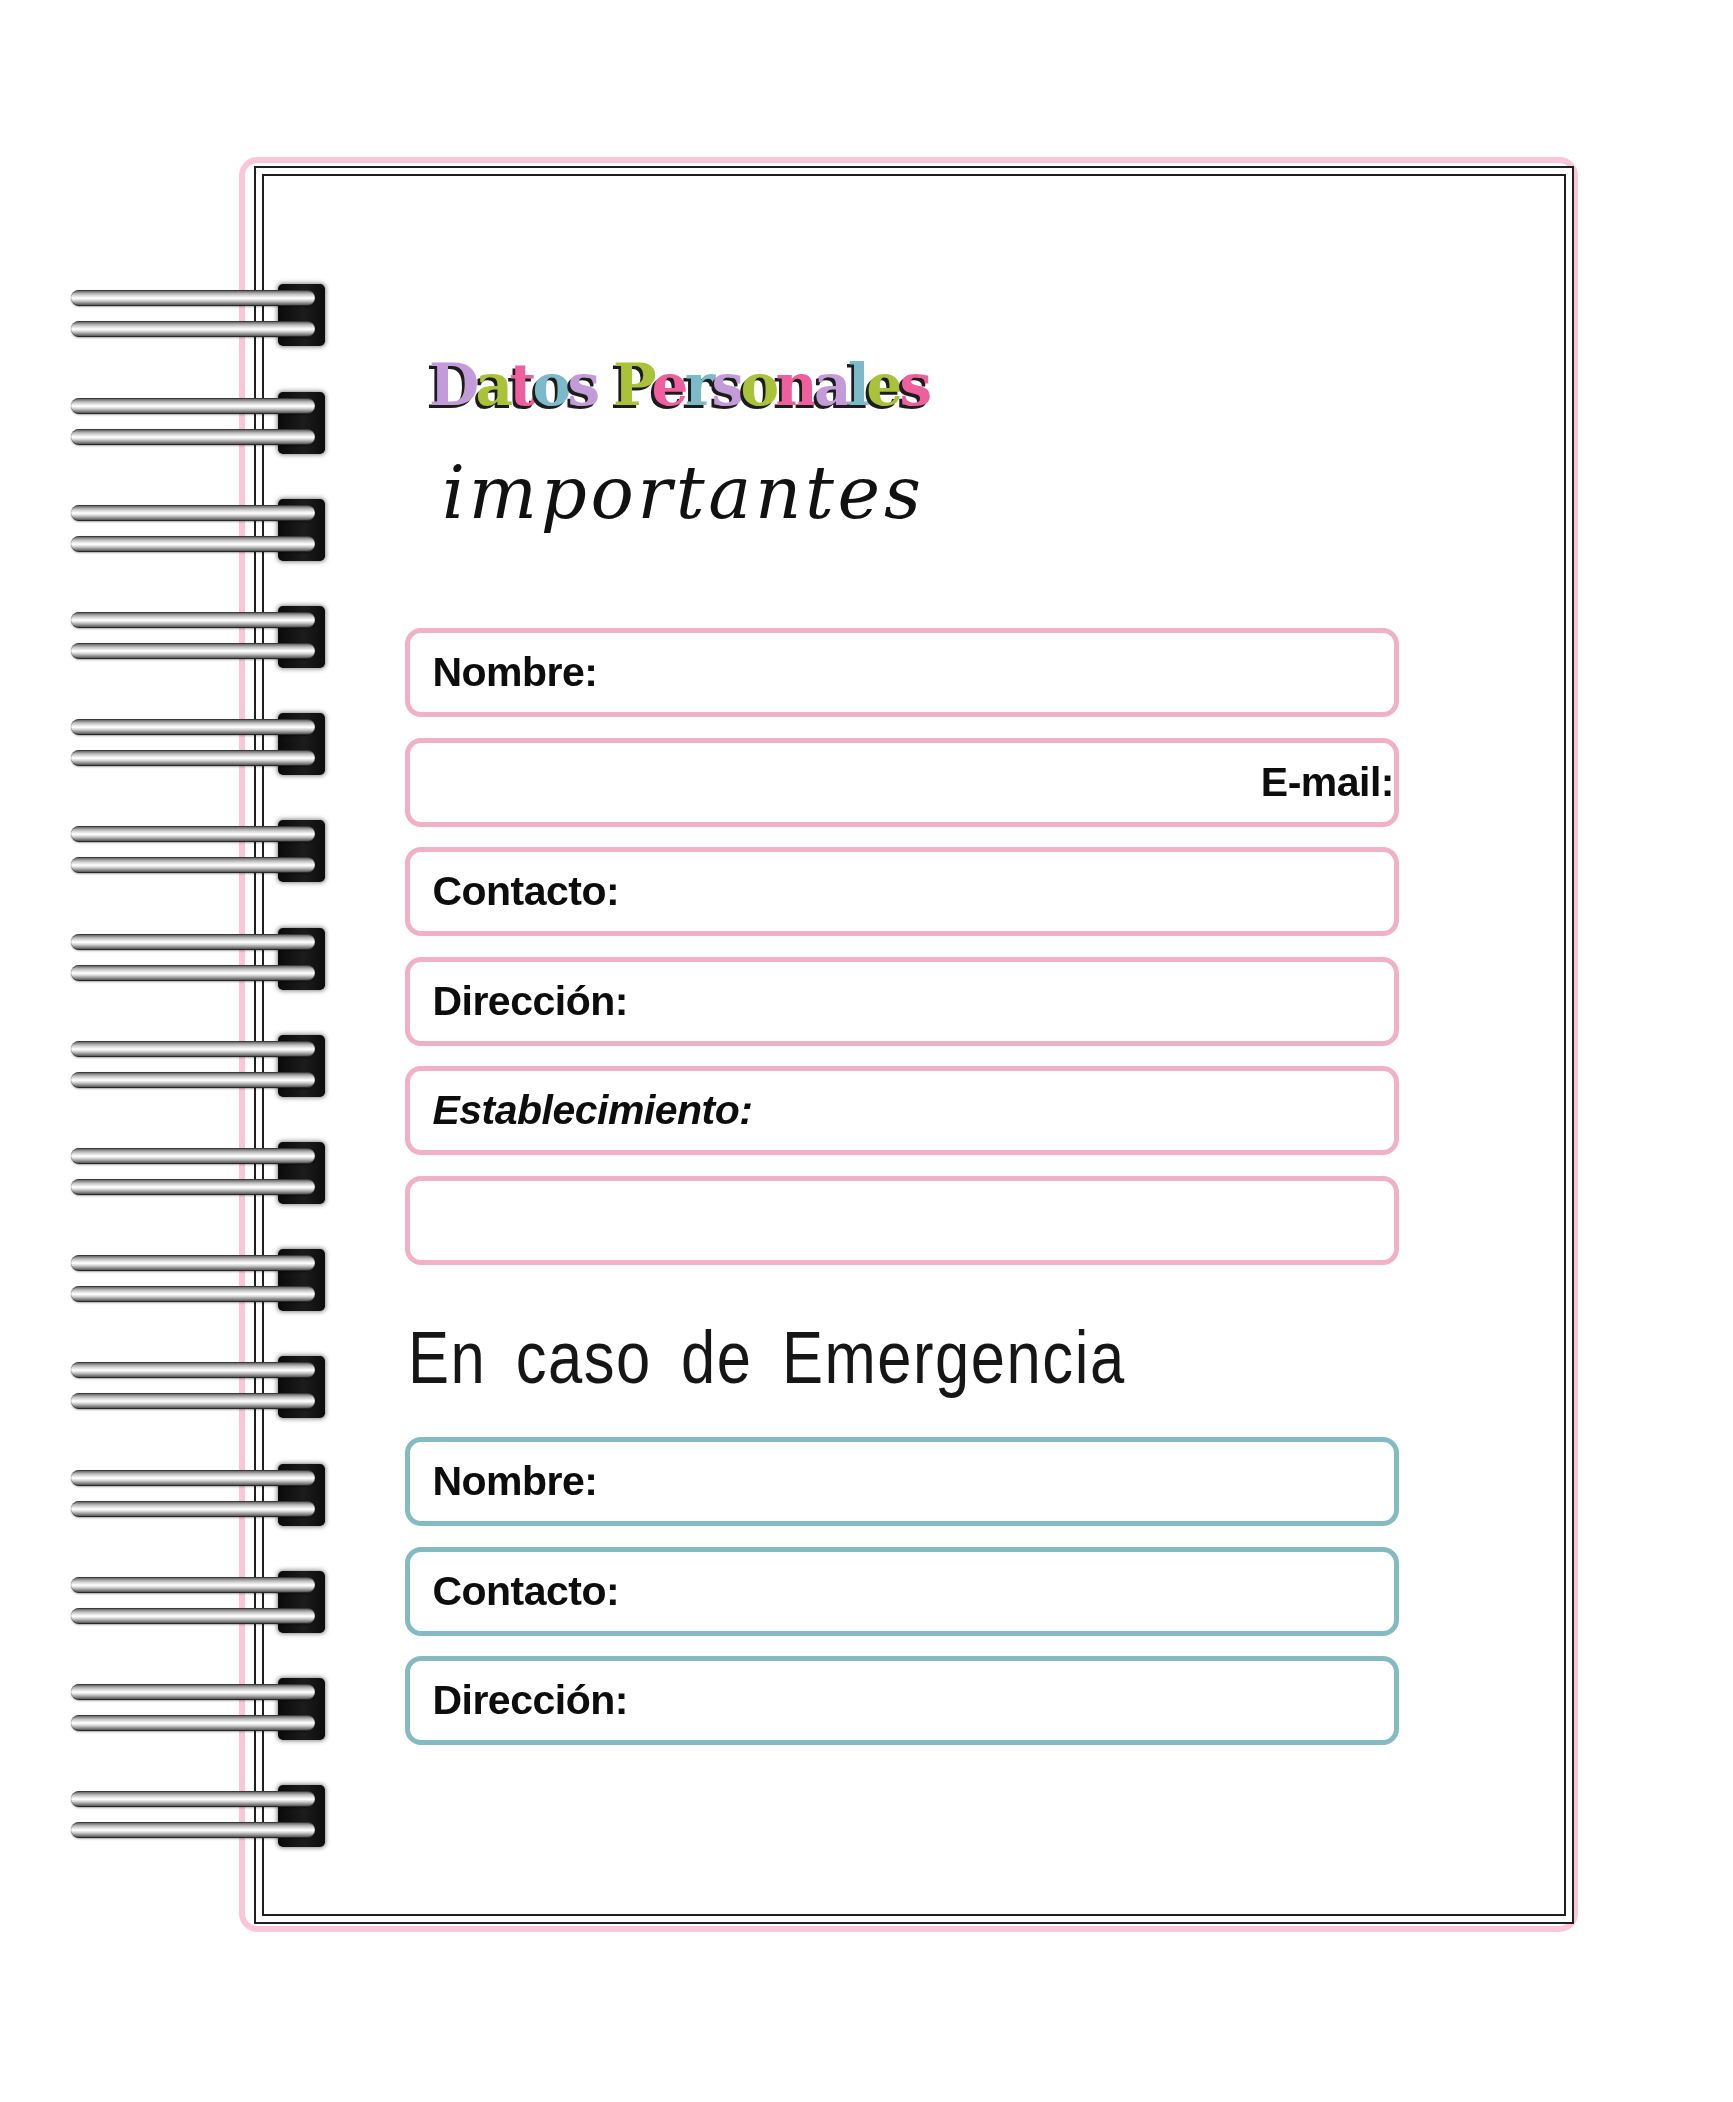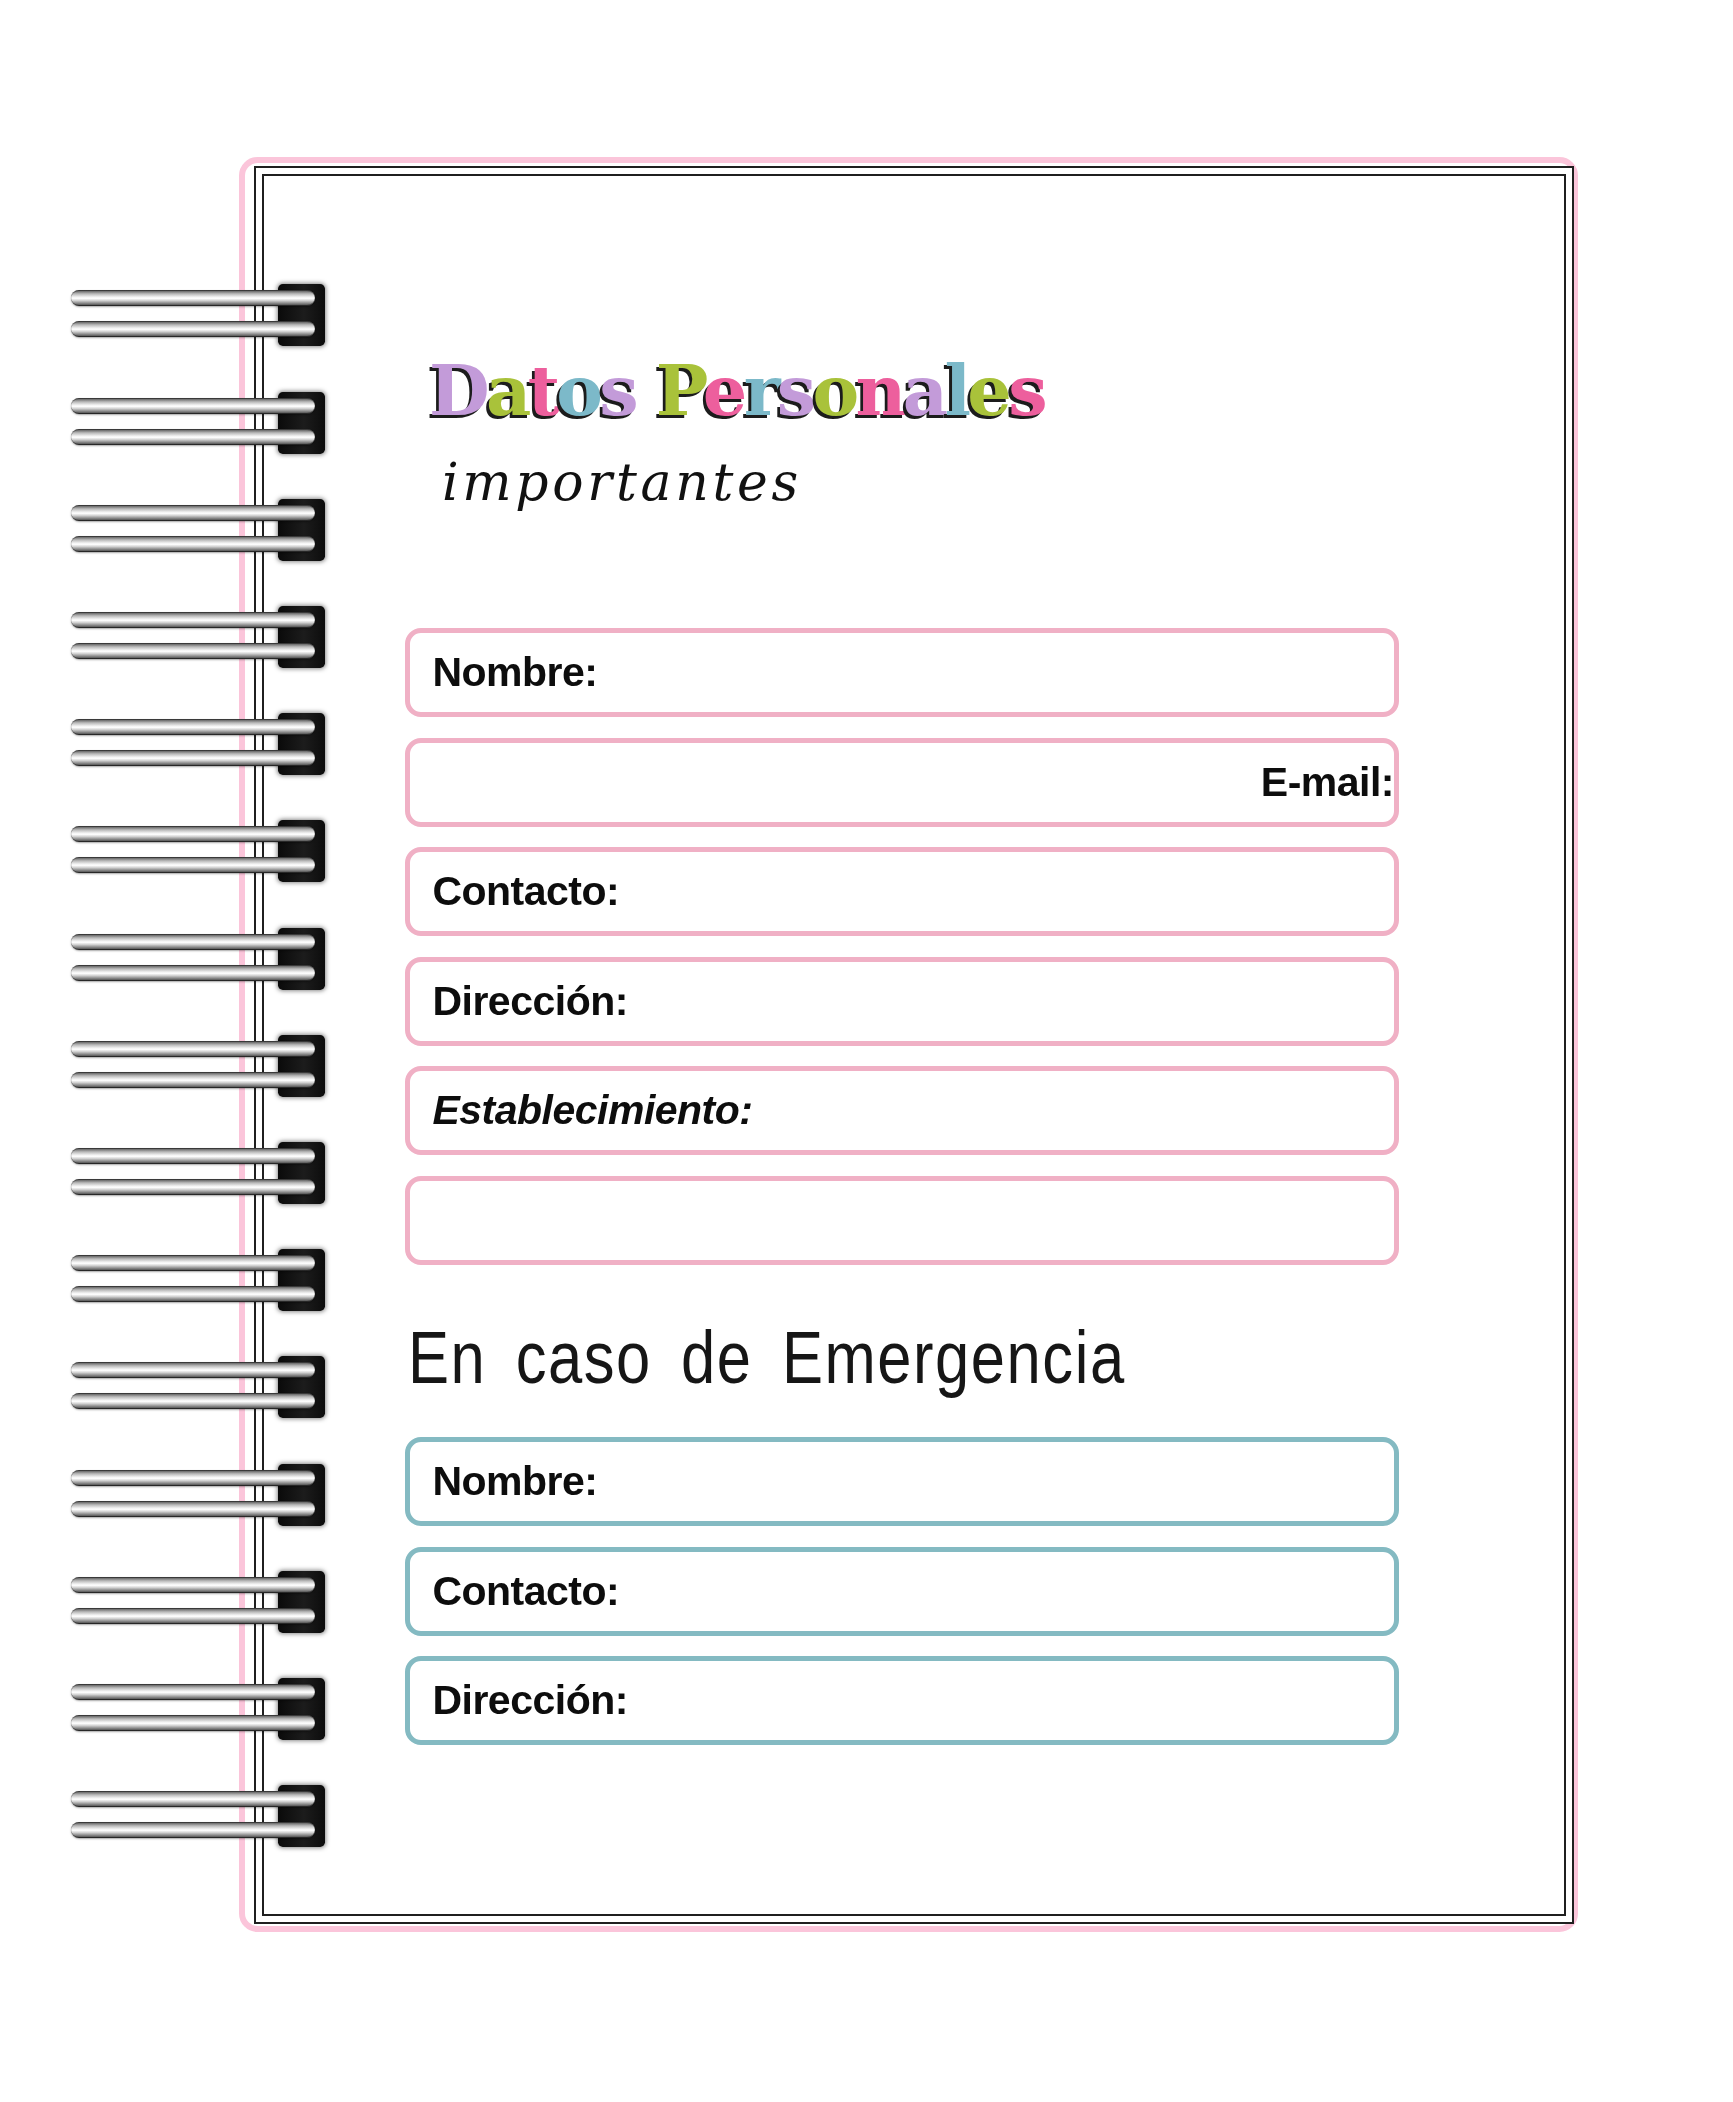--- a/index.html
+++ b/index.html
@@ -56,32 +56,32 @@
   .wire.w2{top:37px;}
 
   
   .content{position:absolute;left:0;top:0;width:100%;height:100%;z-index:4;}
 
   .page-title{
     position:absolute;left:429px;top:356px;
     margin:0;
     font-family:"DejaVu Serif","Liberation Serif",serif;
     font-weight:bold;
-    font-size:70px;line-height:1;
+    font-size:58px;line-height:1;
     letter-spacing:-3.7px;
     white-space:pre;
   }
   .page-title .tl{text-shadow:-2.8px 2.8px 0 #1c1c1c;}
   .page-title .tl.sp{text-shadow:none;}
 
   .subtitle{
     position:absolute;left:442px;top:454px;
     font-family:"DejaVu Serif","Liberation Serif",serif;
     font-style:italic;
-    font-size:52px;line-height:1.1;
+    font-size:72px;line-height:1.1;
     letter-spacing:3.7px;
     color:#111111;
   }
 
   .fields{position:absolute;left:405px;width:994px;}
   .fields-personal{top:628px;}
   .fields-emergency{top:1437px;}
   .field-box{
     box-sizing:border-box;
     width:994px;height:89px;

